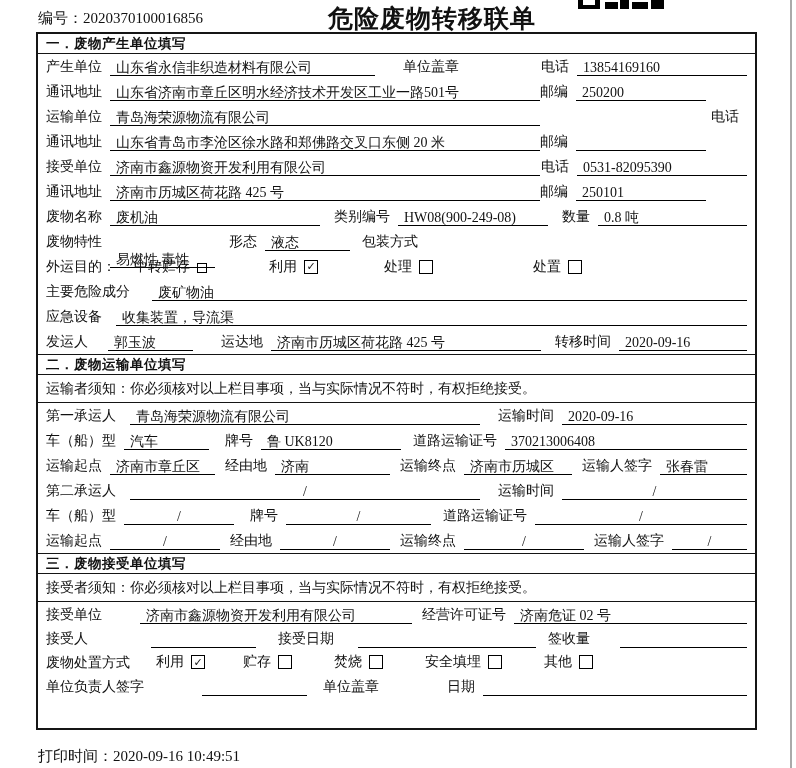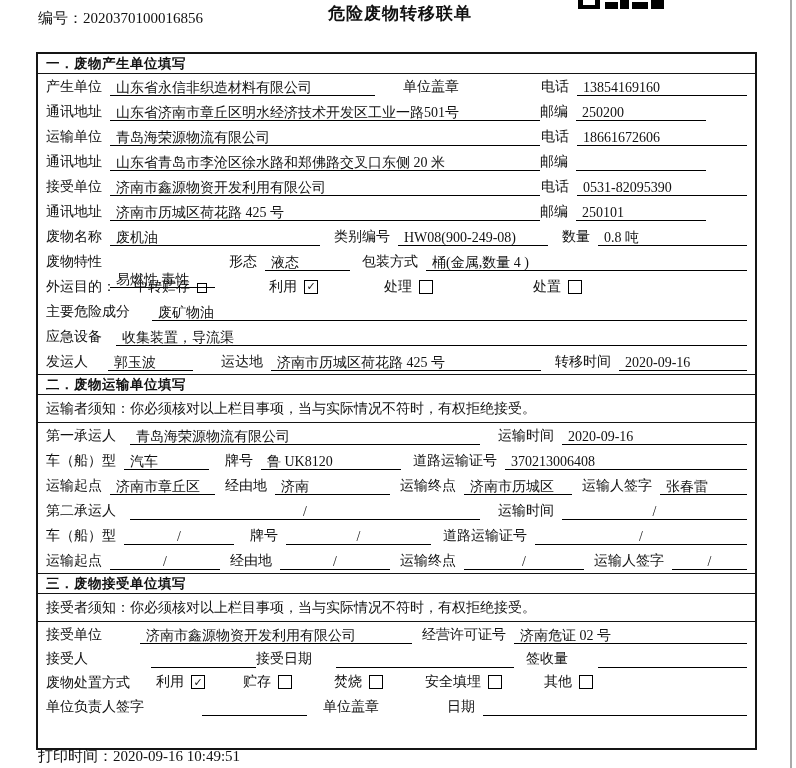--- a/index.html
+++ b/index.html
@@ -2,34 +2,34 @@
 <html><head>
 <meta charset="utf-8">
 <style>
   html,body{margin:0;padding:0;}
   body{
     width:796px;height:768px;position:relative;background:#ffffff;
     font-family:"Liberation Serif","DejaVu Serif",serif;color:#111;overflow:hidden;
   }
   
   .serial{position:absolute;left:38px;top:9px;font-size:15px;white-space:nowrap;}
-  .doc-title{position:absolute;left:328px;top:2px;font-size:17px;font-weight:bold;letter-spacing:1px;white-space:nowrap;}
+  .doc-title{position:absolute;left:328px;top:2px;font-size:25px;font-weight:bold;letter-spacing:1px;white-space:nowrap;}
   .qr-frag{position:absolute;left:578px;top:0;width:86px;height:9px;}
   .qr-frag div{position:absolute;background:#000;}
   .qr-a{left:0;top:0;width:22px;height:9px;}
   .qr-a2{left:5px;top:0;width:12px;height:5px;background:#fff !important;}
   .qr-b{left:27px;top:2px;width:13px;height:7px;}
   .qr-c{left:42px;top:0;width:9px;height:9px;}
   .qr-d{left:54px;top:2px;width:16px;height:7px;}
   .qr-e{left:73px;top:0;width:13px;height:9px;}
   
   .page-edge{position:absolute;left:790px;top:0;width:2px;height:768px;background:#aaaaaa;}
   
   .form-table{
-    position:absolute;left:36px;top:52px;width:721px;height:698px;
+    position:absolute;left:36px;top:32px;width:721px;height:698px;
     border:2px solid #151515;box-sizing:border-box;background:#fff;overflow:hidden;
   }
   .section{width:100%;}
   .bordered-top{border-top:1.5px solid #151515;}
   .sec-title{
     height:19px;line-height:19px;padding-left:8px;font-weight:bold;font-size:13.5px;
     border-bottom:1.5px solid #151515;letter-spacing:0.5px;
   }
   .notice{
     height:27px;display:flex;align-items:center;padding-left:8px;font-size:14px;
@@ -89,21 +89,20 @@
         <span class="spring"></span>
         <span class="lbl">邮编</span>
         <span class="val" style="width: 130px;">250200</span>
         <span style="flex: 0 0 42px;"></span>
       </div>
       <div class="row">
         <span class="lbl">运输单位</span>
         <span class="val" style="width: 430px;">青岛海荣源物流有限公司</span>
         <span class="spring"></span>
         <span class="lbl">电话</span>
-        <span class="val" style="width: 170px;">18661672606</span>
       </div>
       <div class="row">
         <span class="lbl">通讯地址</span>
         <span class="val" style="width: 430px;">山东省青岛市李沧区徐水路和郑佛路交叉口东侧 20 米</span>
         <span class="spring"></span>
         <span class="lbl">邮编</span>
         <span class="val" style="width: 130px;"></span>
         <span style="flex: 0 0 42px;"></span>
       </div>
       <div class="row">
@@ -128,21 +127,20 @@
         <span class="val" style="width: 150px;">HW08(900-249-08)</span>
         <span class="lbl" style="margin-left: 14px;">数量</span>
         <span class="val flex">0.8 吨</span>
       </div>
       <div class="row">
         <span class="lbl">废物特性</span>
         <span class="val" style="width: 105px; margin-top: 36px;">易燃性,毒性</span>
         <span class="lbl" style="margin-left: 14px;">形态</span>
         <span class="val" style="width: 85px;">液态</span>
         <span class="lbl" style="margin-left: 12px;">包装方式</span>
-        <span class="val flex">桶(金属,数量  4 )</span>
       </div>
       <div class="row">
         <span class="lbl">外运目的：</span>
         <span class="cb" style="margin-left: 10px;">
           <span>中转贮存</span>
           <span class="box small"></span>
         </span>
         <span class="cb" style="margin-left: 62px;">
           <span>利用</span>
           <span class="box checked">✓</span>
@@ -230,21 +228,21 @@
       <div class="notice">接受者须知：你必须核对以上栏目事项，当与实际情况不符时，有权拒绝接受。</div>
       <div class="row row-sm">
         <span class="lbl">接受单位</span>
         <span class="val" style="width: 272px; margin-left: 30px;">济南市鑫源物资开发利用有限公司</span>
         <span class="lbl" style="margin-left: 10px;">经营许可证号</span>
         <span class="val flex">济南危证 02 号</span>
       </div>
       <div class="row row-sm">
         <span class="lbl">接受人</span>
         <span class="val" style="width: 105px; margin-left: 55px;"></span>
-        <span class="lbl" style="">接受日期</span>
+        <span class="lbl" style="margin-left: 22px;">接受日期</span>
         <span class="val" style="width: 178px; margin-left: 16px;"></span>
         <span class="lbl" style="margin-left: 12px;">签收量</span>
         <span class="val flex" style="margin-left: 22px;"></span>
       </div>
       <div class="row row-sm">
         <span class="lbl">废物处置方式</span>
         <span class="cb" style="margin-left: 18px;">
           <span>利用</span>
           <span class="box checked">✓</span>
         </span>

